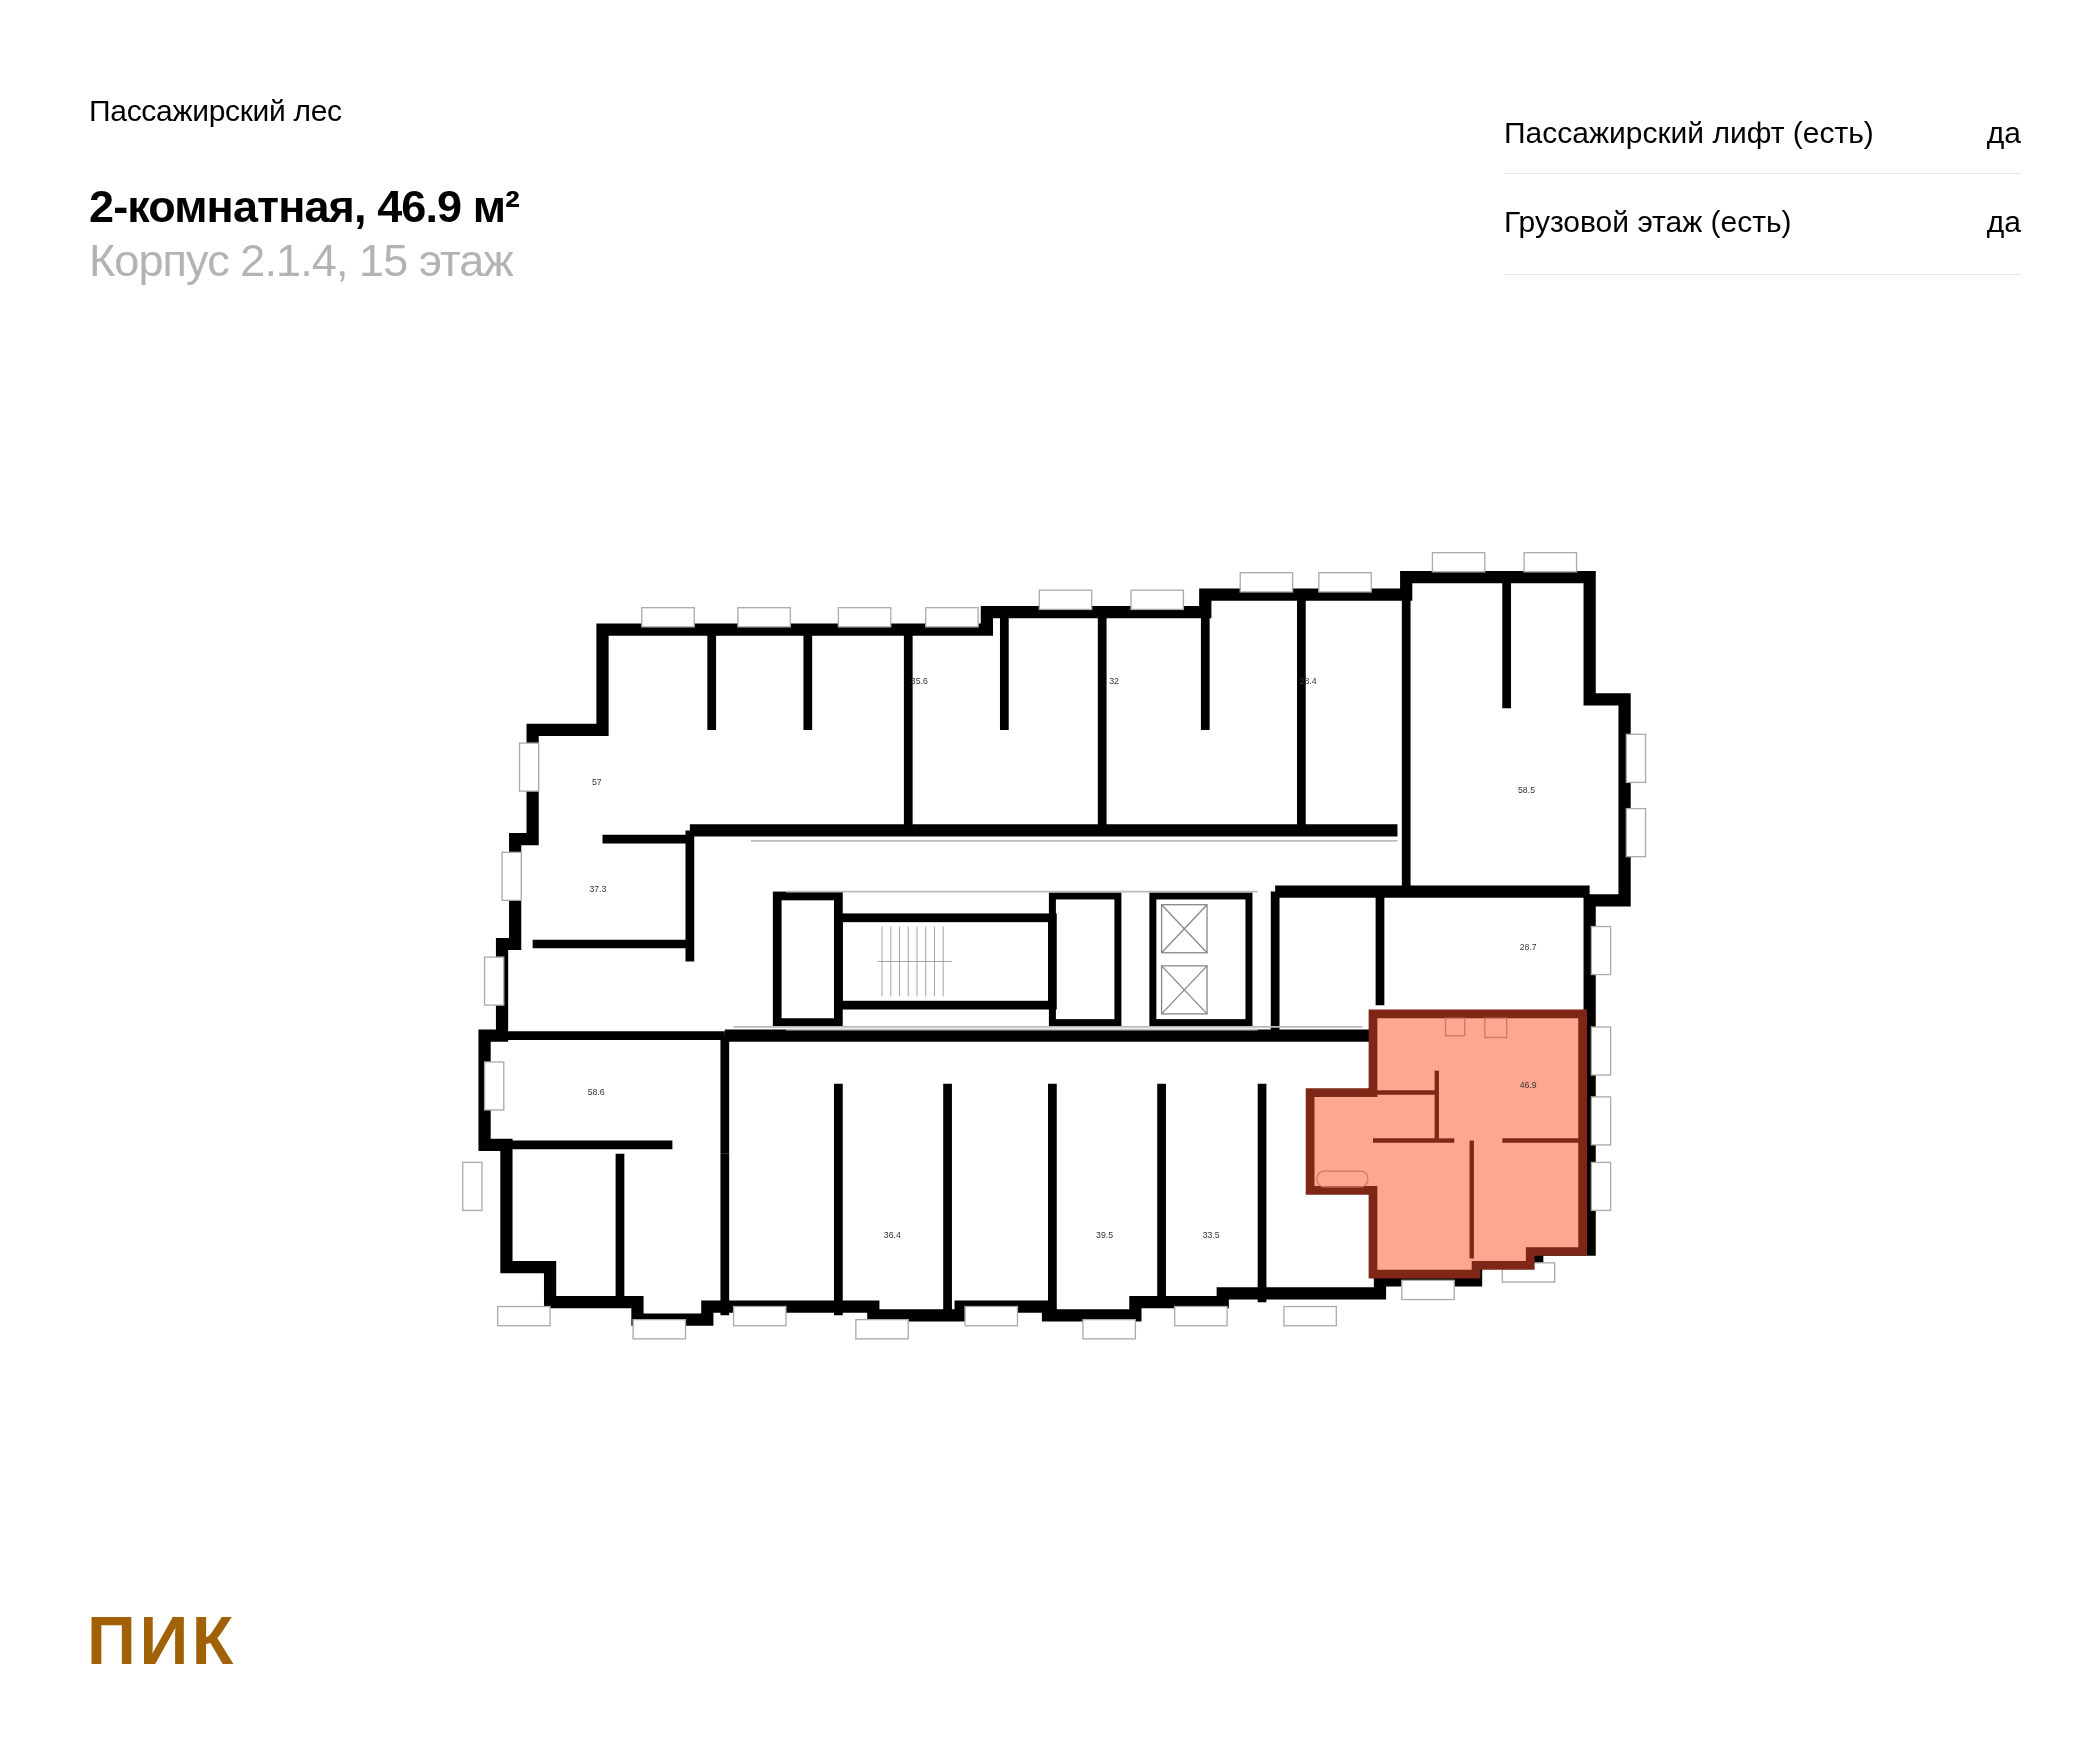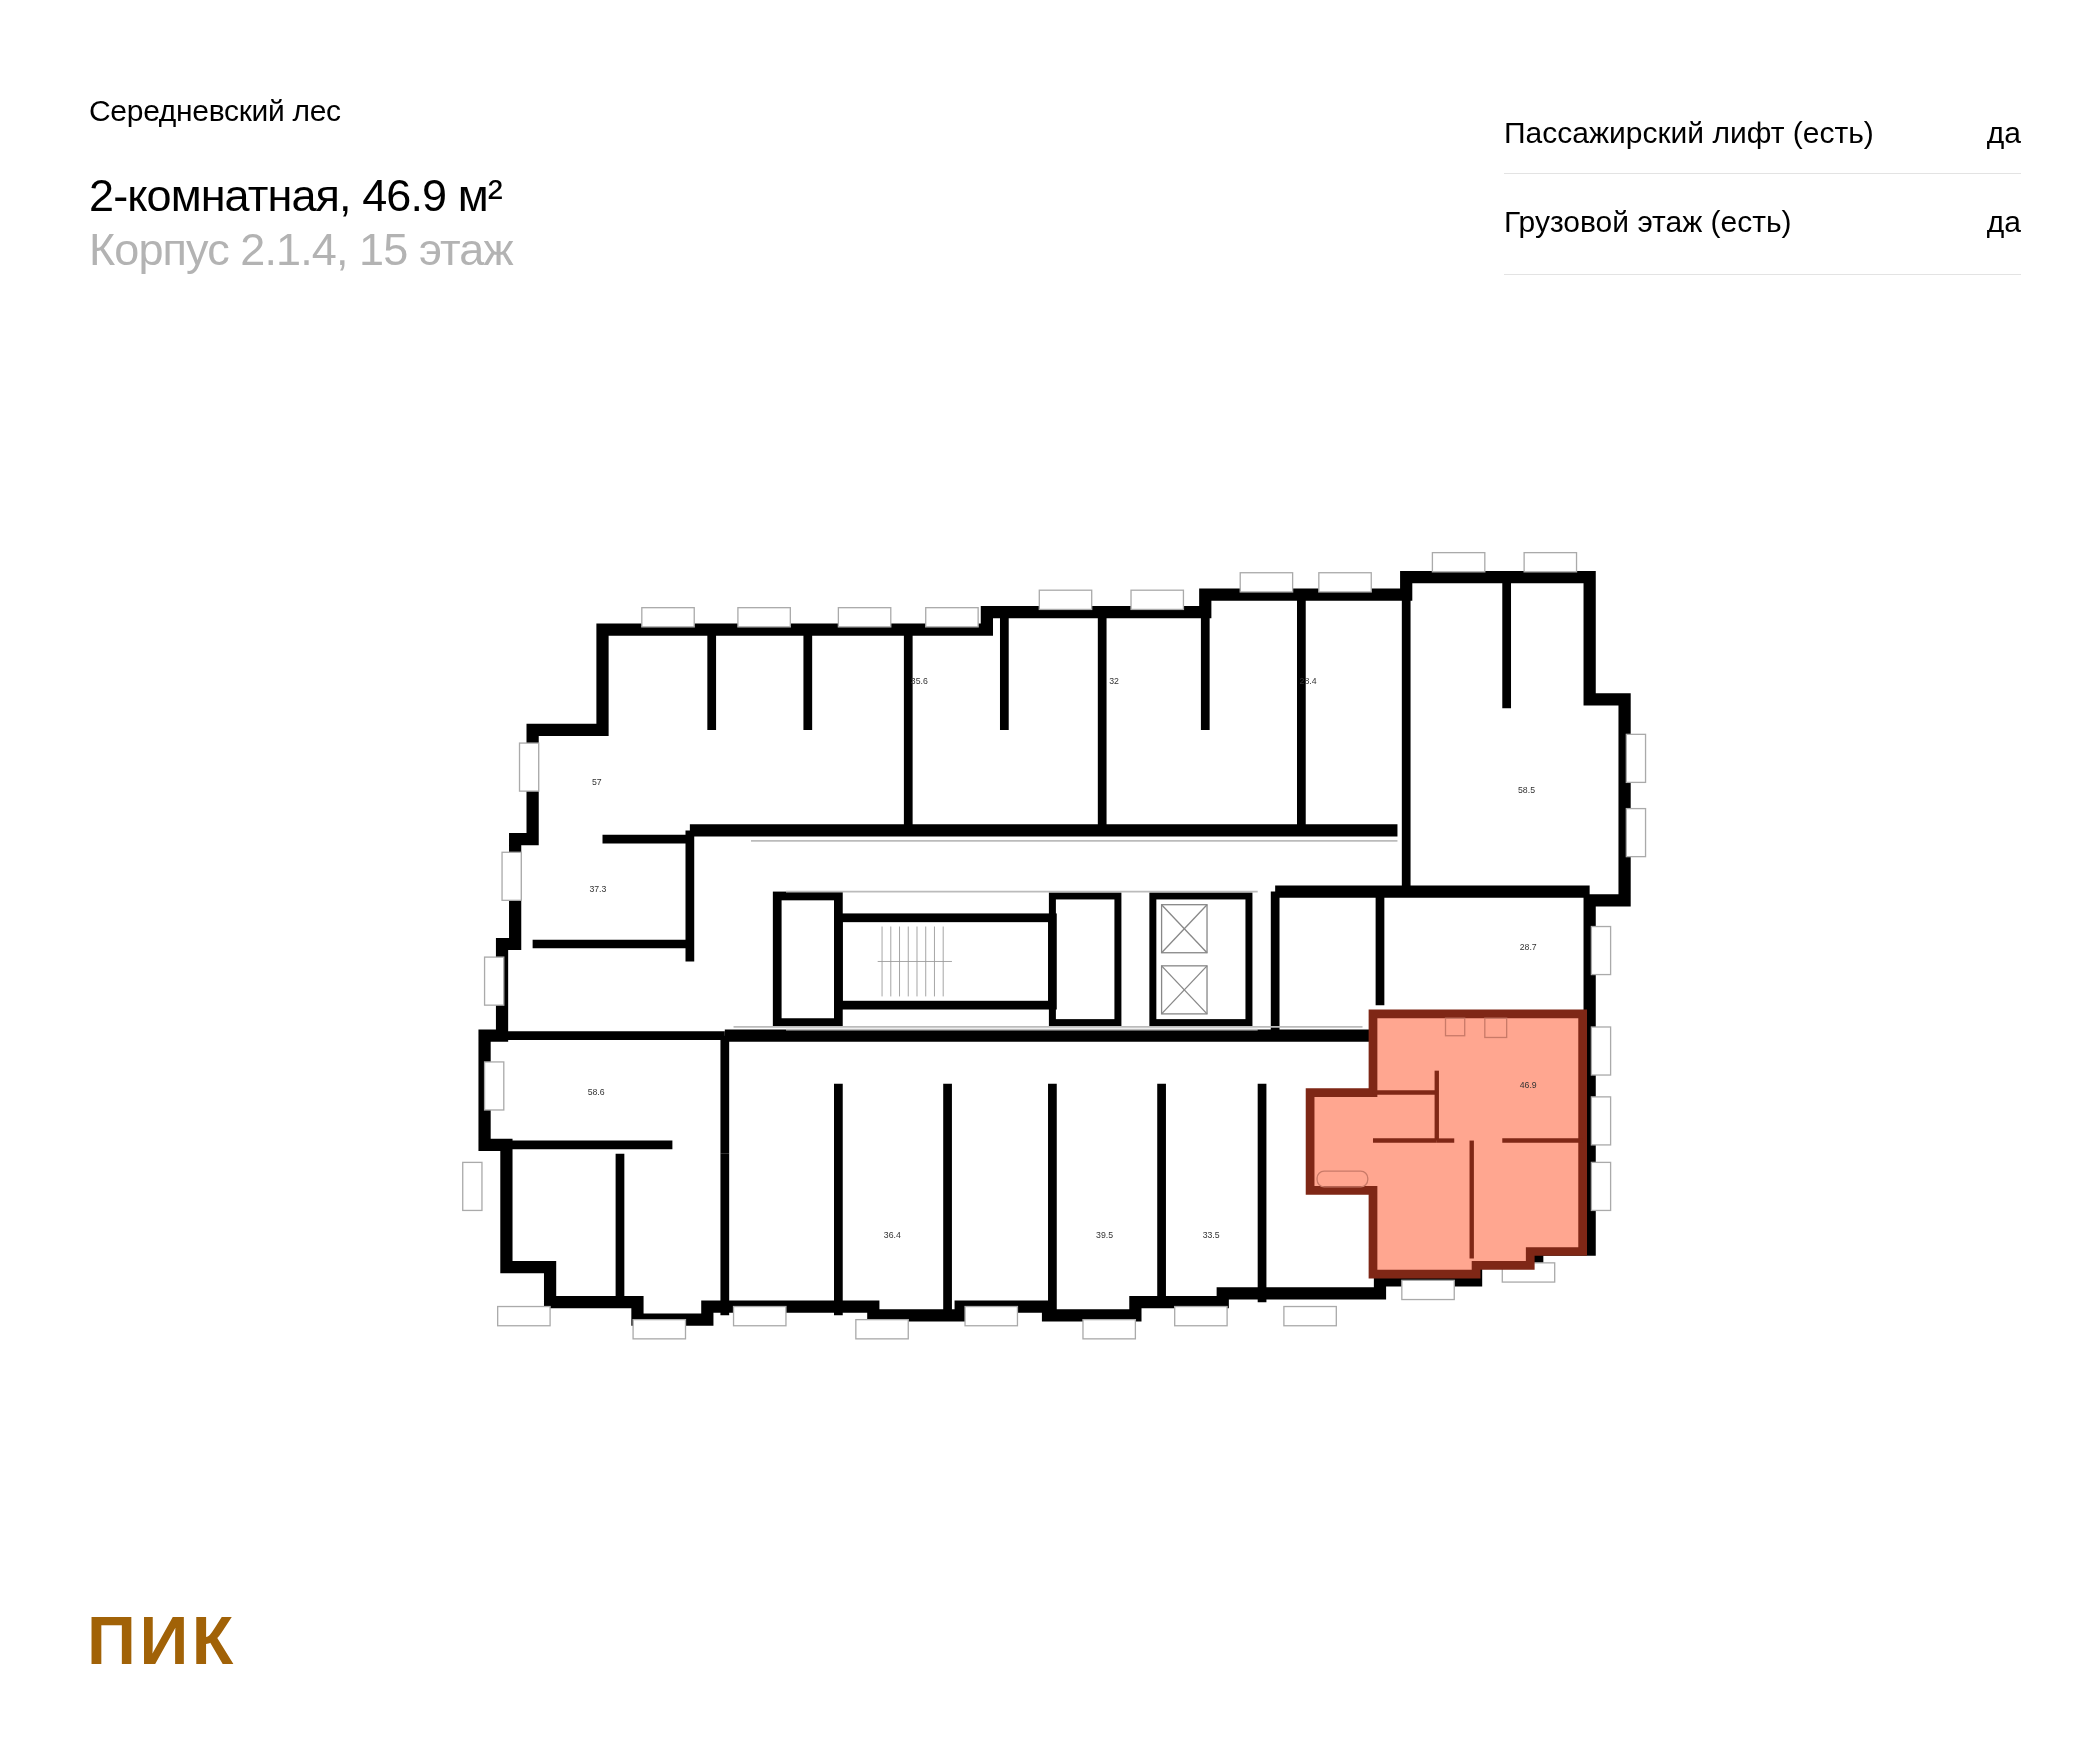--- a/index.html
+++ b/index.html
@@ -1,37 +1,37 @@
 <!DOCTYPE html>
 <html style="font-size:14px"><head>
 <meta charset="utf-8">
 <style>
   html, body { margin: 0; padding: 0; background: #ffffff; }
   body { width: 2096px; height: 1747px; position: relative; overflow: hidden;
          font-family: "Liberation Sans", "DejaVu Sans", sans-serif; color: #000; }
   .header-left { position: absolute; left: 89px; top: 87px; }
   .project-name { font-size: 30px; font-weight: 500; line-height: 47px; letter-spacing: -0.3px; }
-  .apt-title { font-size: 45px; font-weight: 400; line-height: 54px; margin-top: 35px; letter-spacing: -0.9px; }
+  .apt-title { font-size: 45px; font-weight: 700; line-height: 54px; margin-top: 46px; letter-spacing: -0.9px; }
   .apt-sub { font-size: 45px; font-weight: 400; color: #b3b3b3; line-height: 54px; letter-spacing: -0.9px; }
   .features { position: absolute; left: 1504px; top: 97px; width: 517px; }
   .feature-row { display: flex; justify-content: space-between; align-items: center;
                  height: 101px; border-bottom: 1.7px solid #e3e3e3; box-sizing: border-box; padding-bottom: 3.5px; }
   .feature-row:first-child { height: 77px; }
   .feature-label { font-size: 30px; font-weight: 500; }
   .feature-value { font-size: 30px; color: #000000; }
   .plan { position: absolute; left: 454px; top: 542px; width: 1223px; height: 804px; }
   .logo { position: absolute; left: 87px; top: 1614px; font-size: 68px; font-weight: 700;
           color: #a16207; letter-spacing: 3.5px; line-height: 52px; }
   .area-label { font-size: 10px; fill: #333; font-family: "Liberation Sans", sans-serif; }
 </style>
 </head>
 <body>
 
 <div class="header-left">
-  <div class="project-name">Середневский лес</div>
+  <div class="project-name">Пассажирский лес</div>
   <div class="apt-title">2-комнатная, 46.9 м²</div>
   <div class="apt-sub">Корпус 2.1.4, 15 этаж</div>
 </div>
 
 <div class="features">
   <div class="feature-row">
     <span class="feature-label">Пассажирский лифт (есть)</span>
     <span class="feature-value">да</span>
   </div>
   <div class="feature-row">

